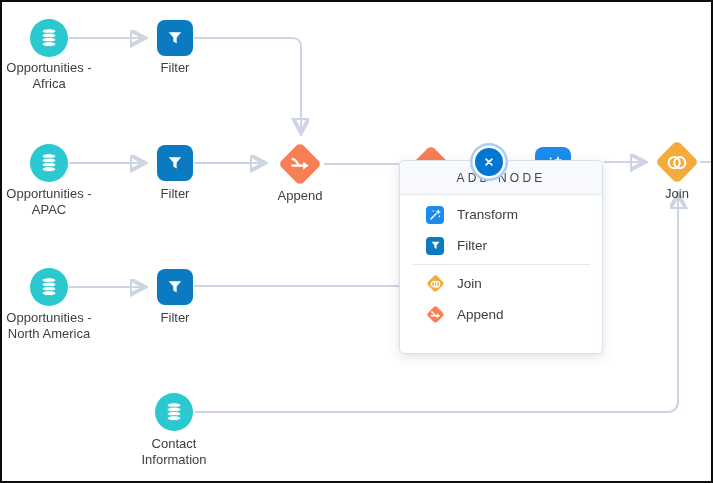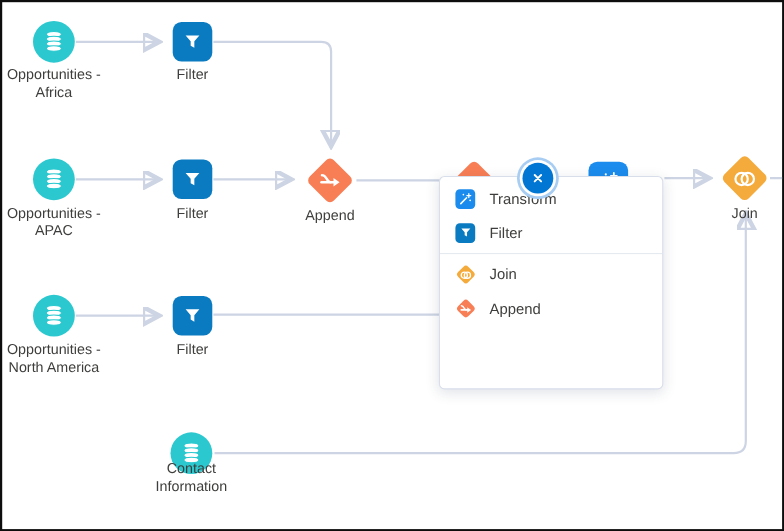--- a/index.html
+++ b/index.html
@@ -53,21 +53,21 @@
     box-shadow:0 3px 12px rgba(40,60,90,.14);
     box-sizing:border-box;
   }
   #popup .header{
     height:33px;display:flex;align-items:center;justify-content:center;
     background:var(--header_bg,#f7f9fc);
     border-bottom:1px solid var(--divider,#e5eaf1);
     border-radius:5px 5px 0 0;
     font-size:12px;letter-spacing:3.2px;font-weight:500;color:#444;
   }
-  #popup .menu{padding:4px 0;}
+  #popup .menu{padding:4px 12px;}
   #popup .menu-item{
     height:31px;display:flex;align-items:center;gap:13px;
     padding:0 14px;cursor:pointer;font-size:13.5px;color:var(--text,#3e3e3c);
   }
   #popup .mi-icon{width:18px;height:18px;border-radius:4px;display:flex;align-items:center;justify-content:center;flex:0 0 18px;}
   #popup .mi-icon.transform{background:var(--transform_blue,#1b8ced);}
   #popup .mi-icon.filter{background:var(--filter_blue,#0b7bc1);}
   #popup .mi-icon.aggregate{background:var(--aggregate_blue,#7d9ce8);}
   #popup .mi-diamond{width:13px;height:13px;border-radius:3px;transform:rotate(45deg);display:flex;align-items:center;justify-content:center;margin:0 2.5px;}
   #popup .mi-diamond.join{background:var(--join_yellow,#f5aa3c);}
@@ -158,21 +158,21 @@
 North America</div>
 
   <div class="node circle-node" style="left:172px;top:410px;">
     <svg width="22" height="22" viewBox="0 0 24 24">
       <ellipse cx="12" cy="4.6" rx="7.4" ry="2.7" fill="#fff" stroke="#2BC8CF" stroke-width="1"></ellipse>
       <ellipse cx="12" cy="9.3" rx="7.4" ry="2.7" fill="#fff" stroke="#2BC8CF" stroke-width="1"></ellipse>
       <ellipse cx="12" cy="14" rx="7.4" ry="2.7" fill="#fff" stroke="#2BC8CF" stroke-width="1"></ellipse>
       <ellipse cx="12" cy="18.7" rx="7.4" ry="2.7" fill="#fff" stroke="#2BC8CF" stroke-width="1"></ellipse>
     </svg>
   </div>
-  <div class="node-label" style="left:172px;top:416px;">Contact
+  <div class="node-label" style="left:172px;top:434px;">Contact
 Information</div>
 
   <div class="node square-node" style="left:173px;top:36px;">
     <svg width="20" height="20" viewBox="0 0 24 24">
       <path d="M4.5 5 H19.5 L14 11.5 V18.5 L10 16.2 V11.5 Z" fill="#fff"></path>
     </svg>
   </div>
   <div class="node-label" style="left:173px;top:58px;">Filter</div>
 
   <div class="node square-node" style="left:173px;top:161px;">
@@ -204,20 +204,21 @@
     <div class="inner">
       <svg width="24" height="24" viewBox="0 0 24 24">
         <circle cx="9.2" cy="12" r="5.6" fill="none" stroke="#fff" stroke-width="2"></circle>
         <circle cx="14.8" cy="12" r="5.6" fill="none" stroke="#fff" stroke-width="2"></circle>
       </svg>
     </div>
   </div>
   <div class="node-label" style="left:675px;top:184px;">Join</div>
 
   <div id="popup">
+    <div class="header">ADD NODE</div>
     <div class="menu">
       <div class="menu-item">
         <span class="mi-icon transform">
           <svg width="14" height="14" viewBox="0 0 24 24">
             <path d="M5 19 L14 10" stroke="#fff" stroke-width="2.4" stroke-linecap="round"></path>
             <path d="M17.5 3.5 v6 M14.5 6.5 h6" stroke="#fff" stroke-width="2" stroke-linecap="round"></path>
             <circle cx="9" cy="5" r="1.3" fill="#fff"></circle>
             <circle cx="19.5" cy="14" r="1.3" fill="#fff"></circle>
           </svg>
         </span>

